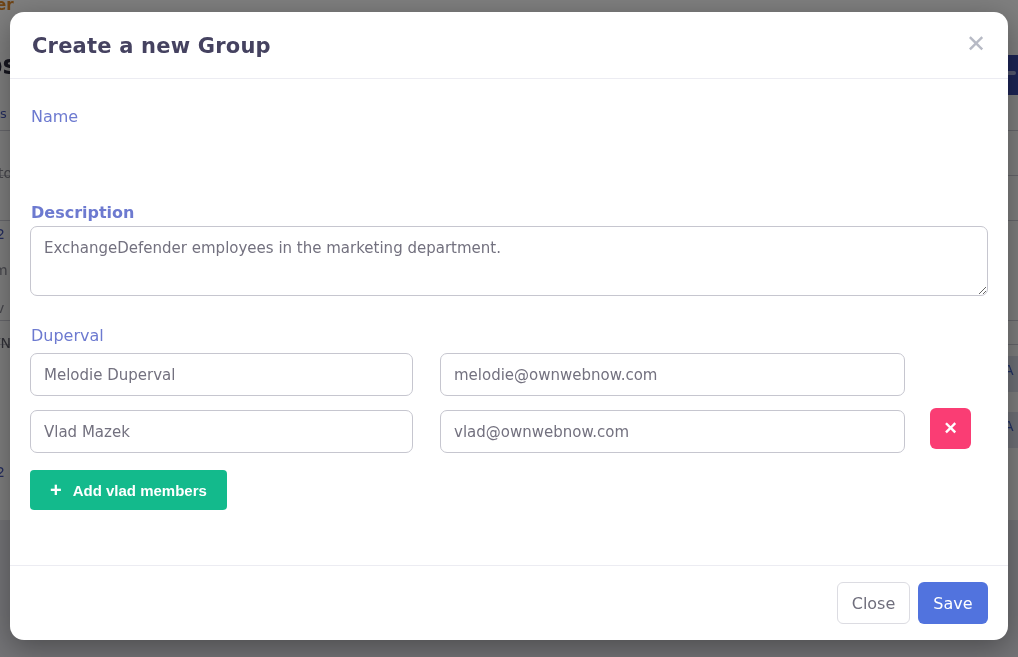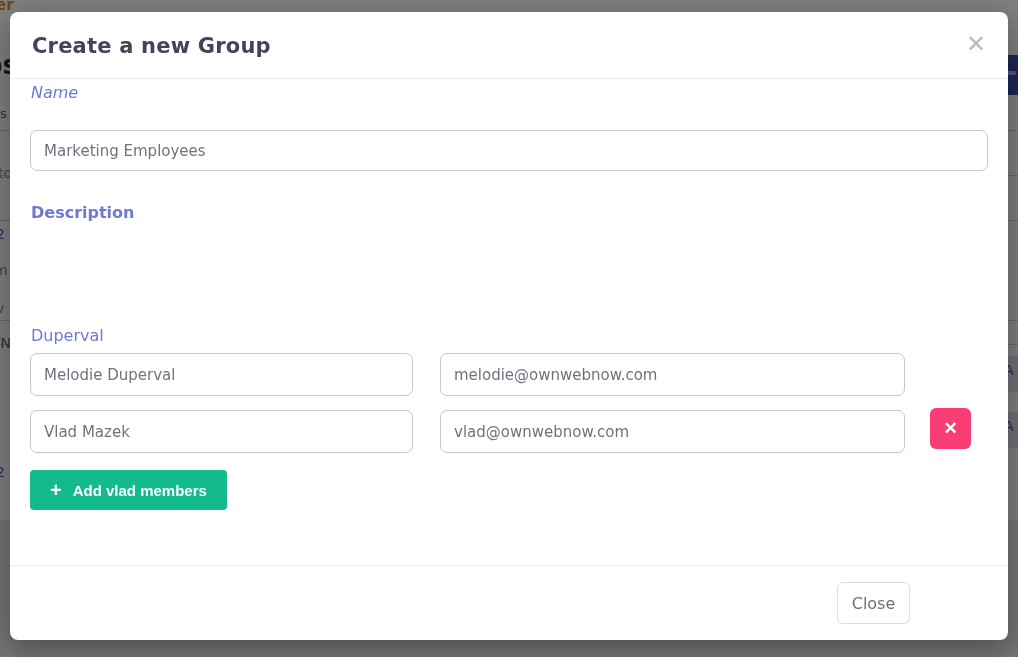--- a/index.html
+++ b/index.html
@@ -16,30 +16,30 @@
   .bg-heading { left:-16px; top:50px; font-size:26px; font-weight:bold; color:#2f2e41; }
   .bg-action { color:#4463c9; font-size:14px; left:1004px; }
   .bg-addbtn { position:absolute; left:1004px; top:55px; width:14px; height:40px; background:#3a4aad; }
   .bg-addbtn .dash { position:absolute; left:2px; top:16px; width:10px; height:4px; border-radius:2px; background:#aab3e0; }
 
   
   .overlay { position:absolute; inset:0; background:rgba(0,0,0,0.5); z-index:5; }
 
   
   .modal { position:absolute; left:10px; top:12px; width:998px; height:628px; z-index:10;
-           background:#fff; border-radius:8px; box-shadow:0 8px 30px rgba(0,0,0,0.35); }
+           background:#fff; border-radius:14px; box-shadow:0 8px 30px rgba(0,0,0,0.35); }
   .modal-title { position:absolute; left:22px; top:22px; font-size:21px; font-weight:600;
                  color:#454260; letter-spacing:0.2px; }
   .modal-close { position:absolute; right:22px; top:20px; font-size:24px; color:#b7bac5;
                  cursor:pointer; line-height:1; font-weight:400; }
   .hdr-divider { position:absolute; left:0; right:0; top:66px; height:1px; background:#ececf2; }
   .ftr-divider { position:absolute; left:0; right:0; top:553px; height:1px; background:#ececf2; }
 
   .field-label { position:absolute; left:21px; font-size:16px; color:#6d7ad0; }
-  .lbl-name { top:71px;font-style:italic; }
+  .lbl-name { top:95px; }
   .lbl-desc { top:191px;font-weight:bold; }
   .lbl-members { top:314px; }
 
   .txt-input { position:absolute; border:1px solid #c6c6cf; border-radius:7px; background:#fff;
                font-family:inherit; font-size:15px; color:#73717f; padding:0 13px; outline:none; }
   .inp-name { left:20px; top:118px; width:958px; height:41px; }
   .inp-desc { left:20px; top:214px; width:958px; height:70px; padding:11px 13px; resize:both;
               font-size:15px; line-height:1.4; }
   .inp-m-name { width:383px; height:43px; left:20px; }
   .inp-m-email { width:465px; height:43px; left:430px; }
@@ -91,36 +91,37 @@
 </div>
 
 <div class="overlay"></div>
 
 <div class="modal">
   <div class="modal-title">Create a new Group</div>
   <div class="modal-close">✕</div>
   <div class="hdr-divider"></div>
 
   <label class="field-label lbl-name">Name</label>
-  <input class="txt-input inp-name" type="text" value="Marketing Employees" style="">
 
   <label class="field-label lbl-desc">Description</label>
+  <textarea class="txt-input inp-desc" style="">ExchangeDefender employees in the marketing department.</textarea>
 
   <label class="field-label lbl-members">Duperval</label>
 
   <input class="txt-input inp-m-email row1" type="text" value="melodie@ownwebnow.com" style="">
   <input class="txt-input inp-m-name row1" type="text" value="Melodie Duperval" style="">
 
   <input class="txt-input inp-m-name row2" type="text" value="Vlad Mazek" style="">
   <input class="txt-input inp-m-email row2" type="text" value="vlad@ownwebnow.com" style="">
 
   <button class="remove-btn">
     <span>✕</span>
   </button>
 
   <button class="add-btn">
     <span class="plus">+</span>
     <span>Add vlad members</span>
   </button>
 
   <div class="ftr-divider"></div>
   <button class="btn-close">Close</button>
+  <button class="btn-save">Save</button>
 </div>
 
 </body></html>

